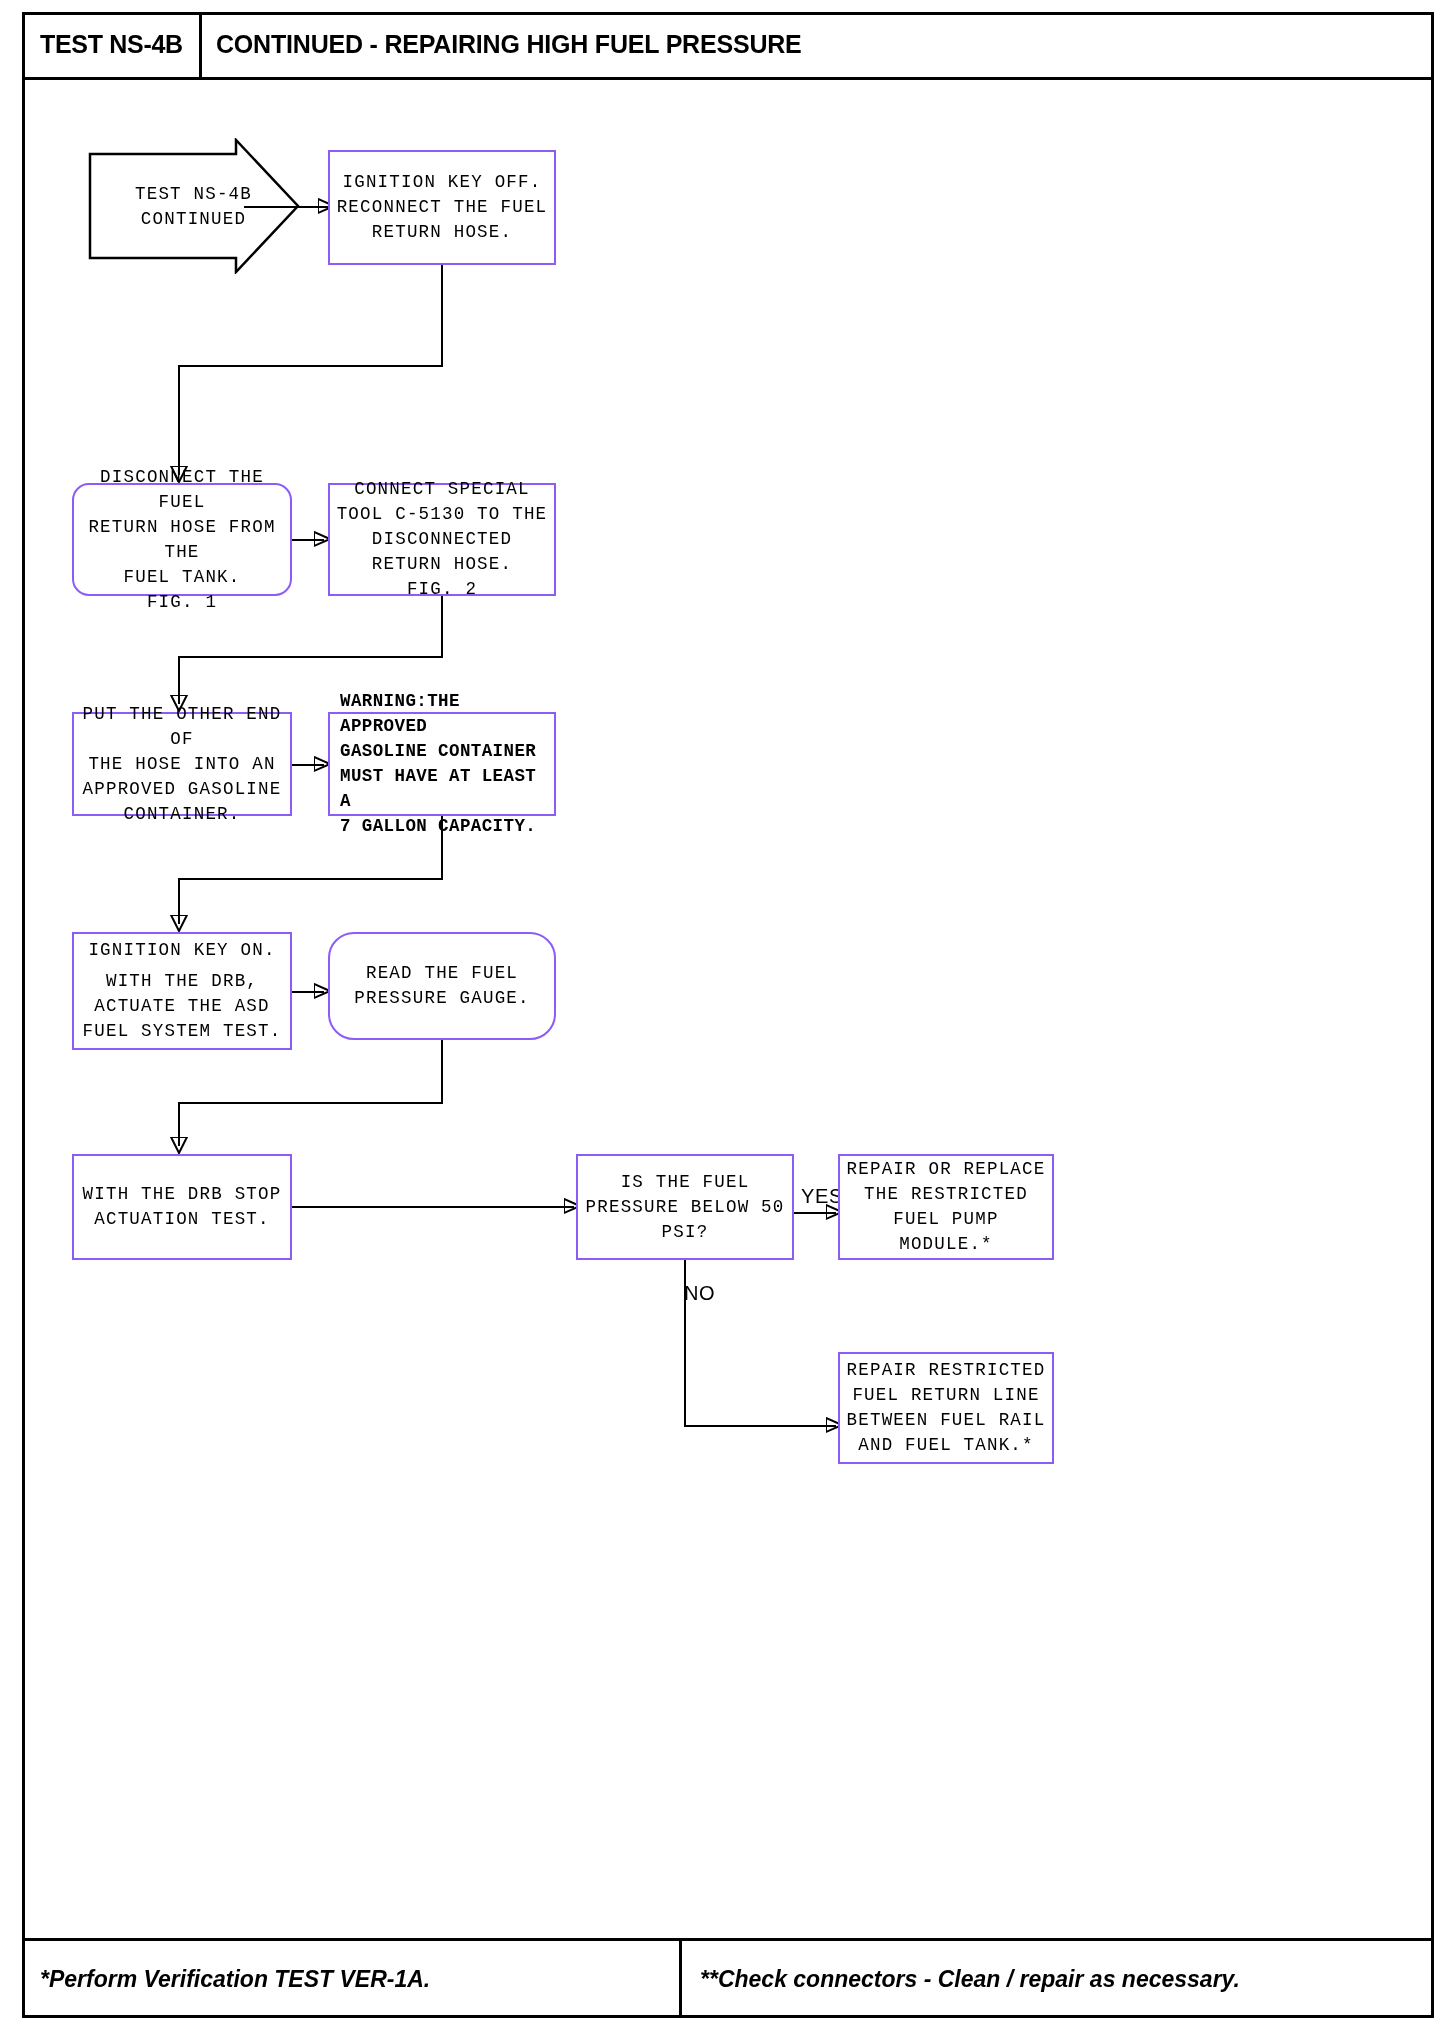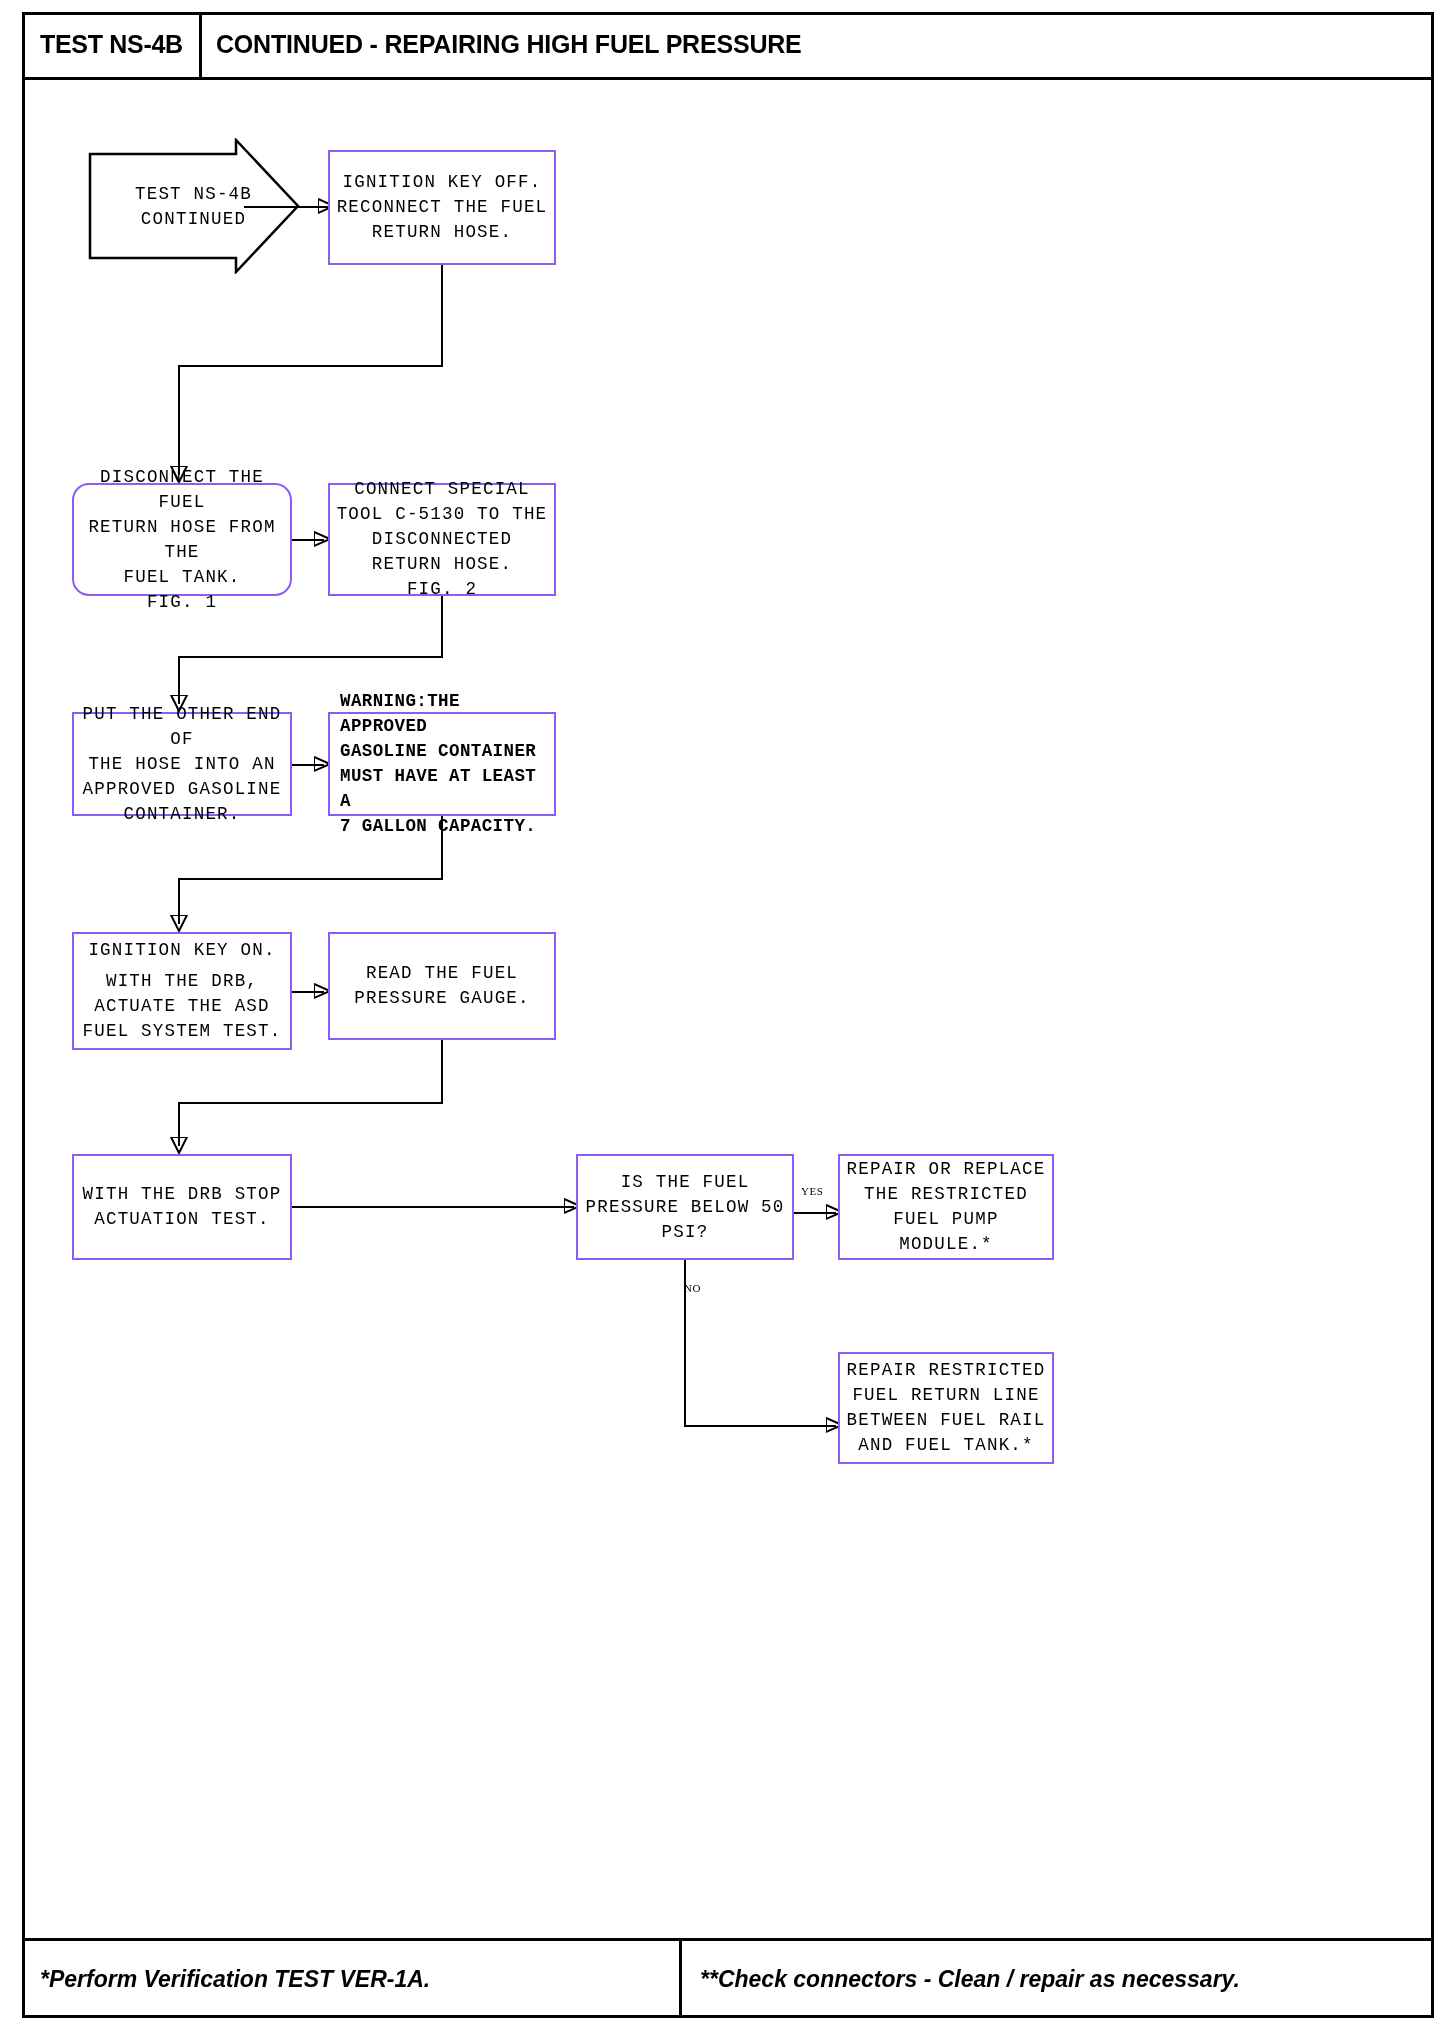--- a/index.html
+++ b/index.html
@@ -148,22 +148,22 @@
   .conn {
     position: absolute;
     background: #000;
   }
   .conn.h { height: 2px; }
   .conn.v { width: 2px; }
   .arrowhead { position: absolute; }
 
   .edge-label {
     position: absolute;
-    font-family: Liberation Serif, serif;
-    font-size: 11px;
+    font-family: Liberation Sans, sans-serif;
+    font-size: 20px;
     letter-spacing: 0.6px;
   }
 </style>
 </head>
 <body>
 
 <div id="page">
 
   <div class="outer-frame"></div>
 
@@ -260,21 +260,21 @@
       <div>WITH THE DRB,
 ACTUATE THE ASD
 FUEL SYSTEM TEST.</div>
     </div>
 
     <div class="conn h" style="left:270px; top:911px; width:32px;"></div>
     <svg class="arrowhead" style="left:292px; top:903px;" width="18" height="18">
       <polygon points="0,1 16,8 0,15" fill="none" stroke="#000" stroke-width="2"></polygon>
     </svg>
 
-    <div class="node" style="left:306px; top:852px; width:228px; height:108px;">
+    <div class="node" style="left:306px; top:852px; width:228px; height:108px;border-radius:26px;">
       <div>READ THE FUEL
 PRESSURE GAUGE.</div>
     </div>
 
     <div class="conn v" style="left:419px; top:960px; height:64px;"></div>
     <div class="conn h" style="left:156px; top:1022px; width:265px;"></div>
     <div class="conn v" style="left:156px; top:1022px; height:44px;"></div>
     <svg class="arrowhead" style="left:148px; top:1057px;" width="18" height="20">
       <polygon points="1,0 9,16 17,0" fill="none" stroke="#000" stroke-width="2"></polygon>
     </svg>

